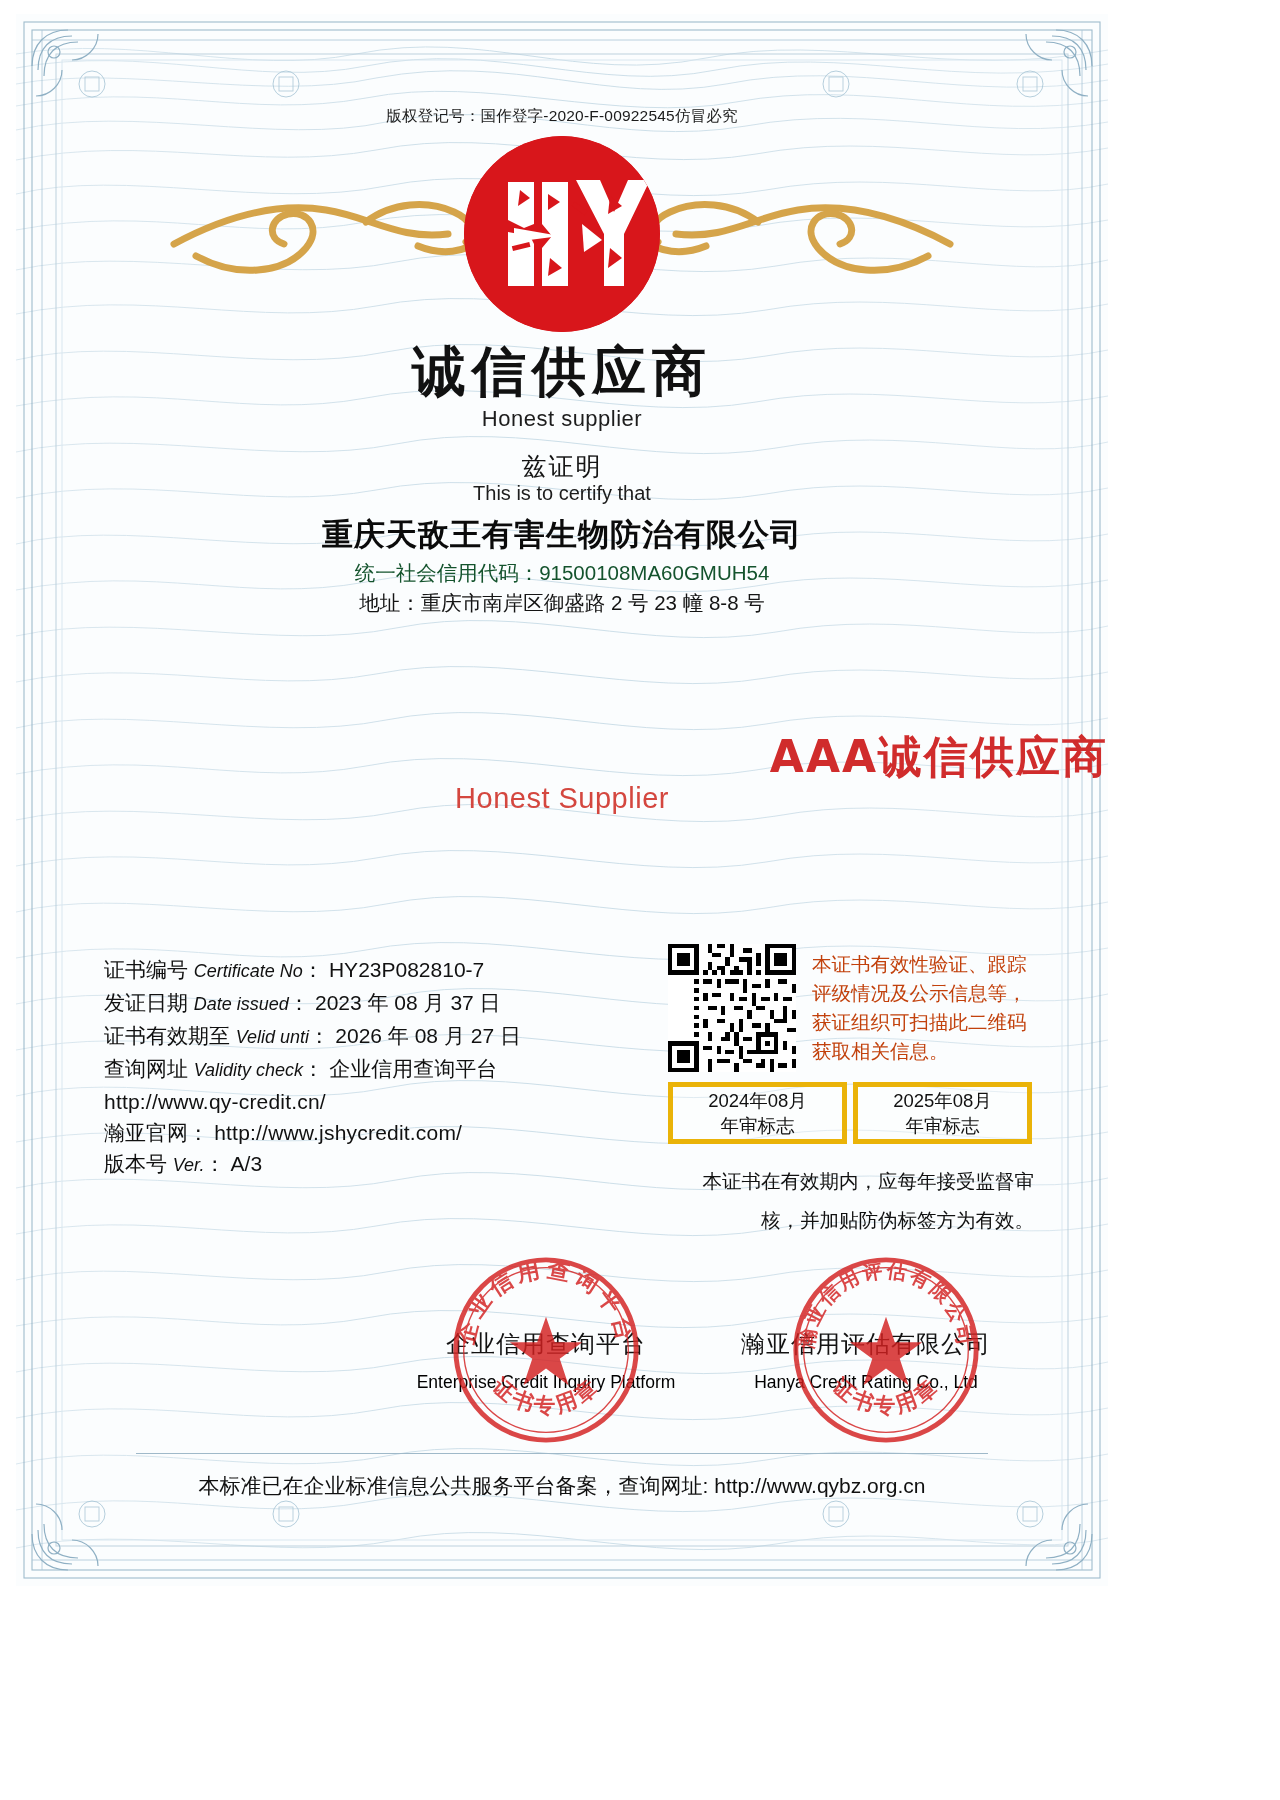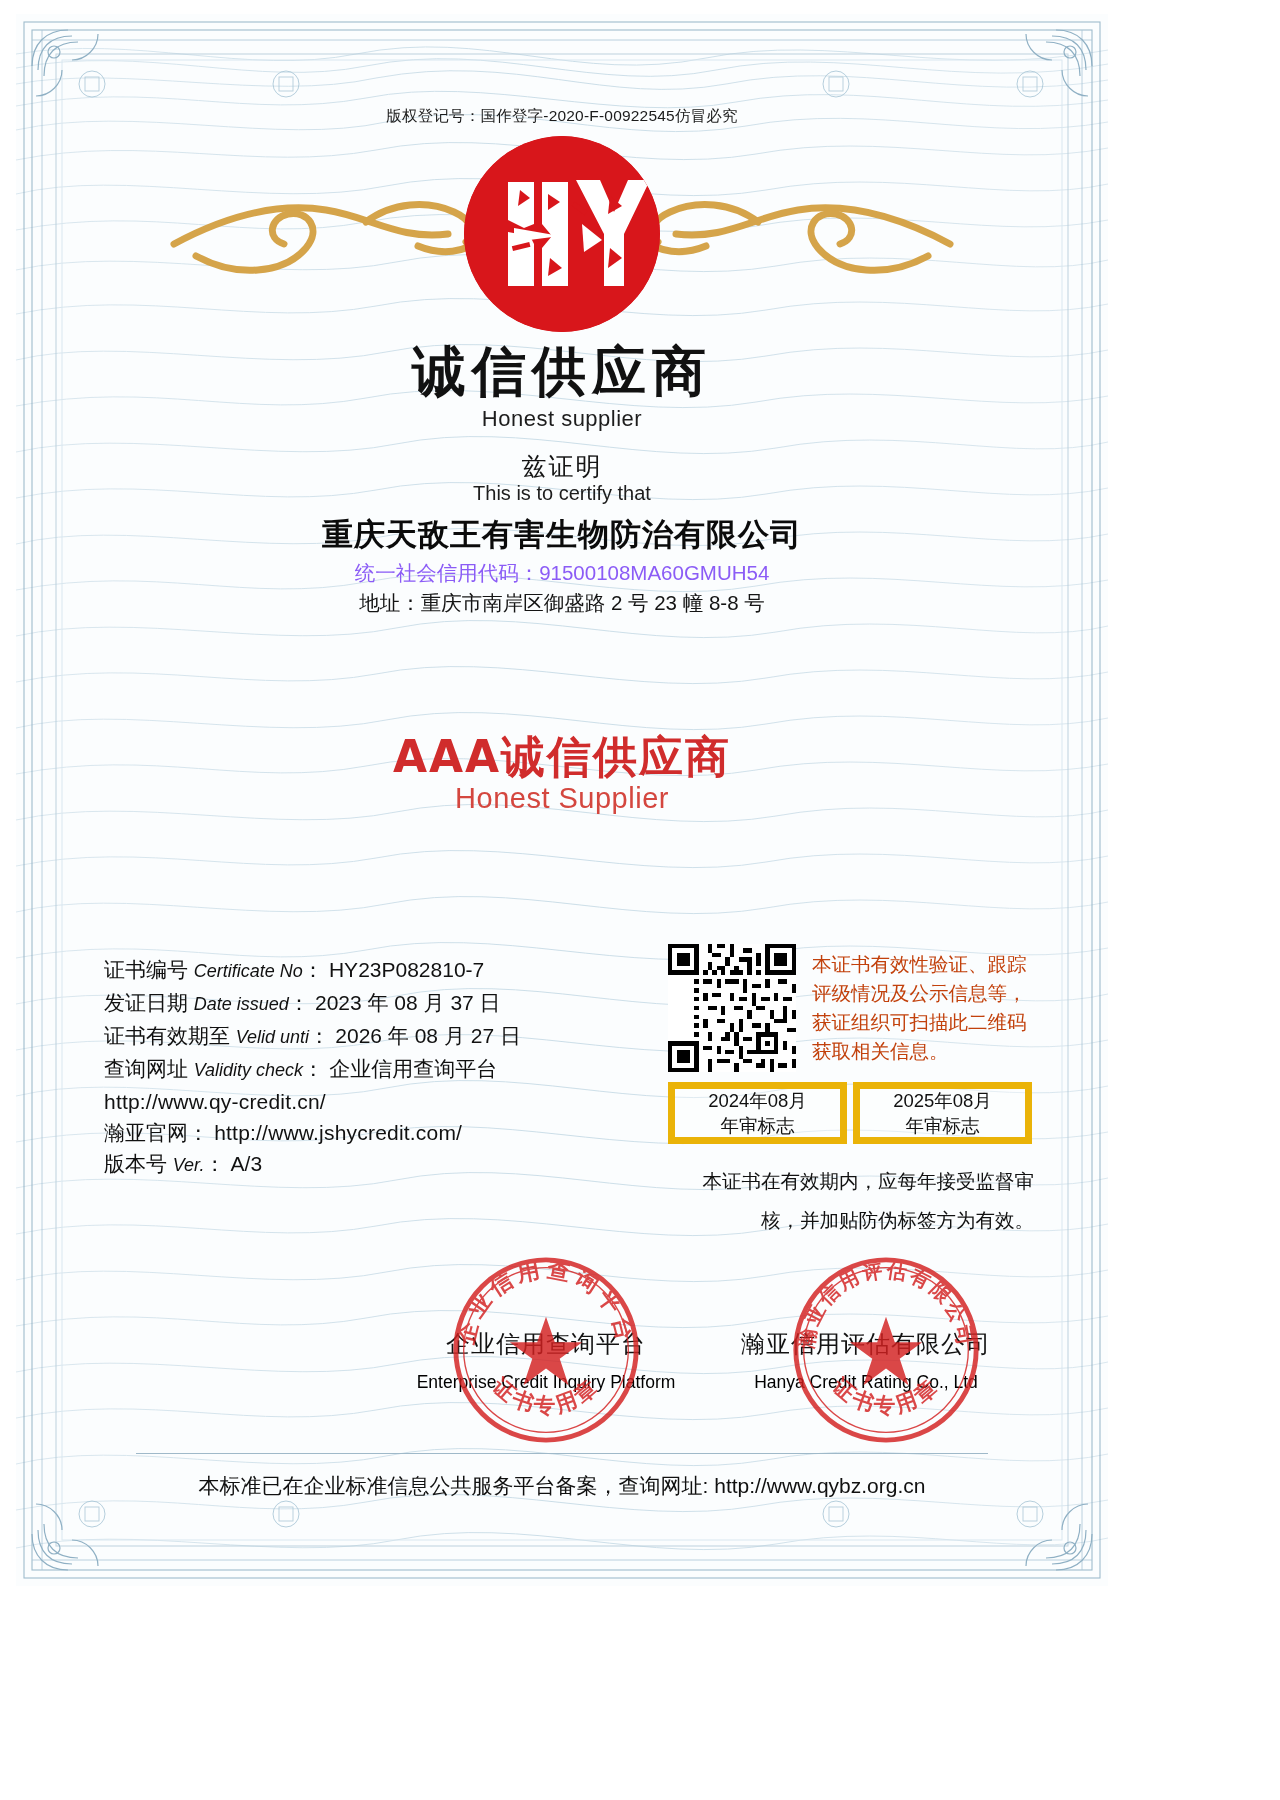--- a/index.html
+++ b/index.html
@@ -117,34 +117,34 @@
     font-weight: bold;
     color: #0b0b0b;
     letter-spacing: 1px;
     font-family: "DejaVu Sans", sans-serif;
   }
   .credit-code {
     position: absolute;
     top: 545px; left: 0; width: 100%;
     text-align: center;
     font-size: 20.5px;
-    color: #8b5cf6;
+    color: #14532d;
   }
   .address {
     position: absolute;
     top: 575px; left: 0; width: 100%;
     text-align: center;
     font-size: 20.5px;
     color: #141414;
   }
 
   .award-cn {
     position: absolute;
     top: 714px; left: 0; width: 100%;
-    text-align: center;
+    text-align: right;
     font-size: 44px;
     font-weight: bold;
     color: #d02c2c;
     letter-spacing: 2px;
     font-family: "DejaVu Sans", sans-serif;
   }
   .award-en {
     position: absolute;
     top: 768px; left: 0; width: 100%;
     text-align: center;
@@ -189,21 +189,21 @@
   .stamp-boxes {
     position: absolute;
     left: 652px; top: 1068px;
     width: 364px;
     display: flex;
     gap: 6px;
   }
   .stamp-box {
     flex: 1;
     height: 62px;
-    border: 7px solid #eab308;
+    border: 5px solid #eab308;
     display: flex;
     flex-direction: column;
     align-items: center;
     justify-content: center;
     font-size: 18.5px;
     line-height: 25px;
     color: #111;
     background: rgba(255,255,255,0.35);
   }
   .annual-note {

